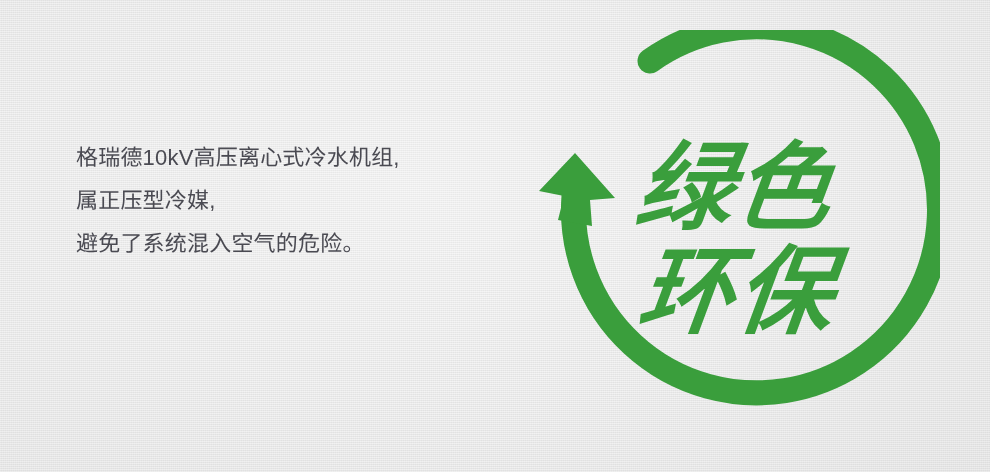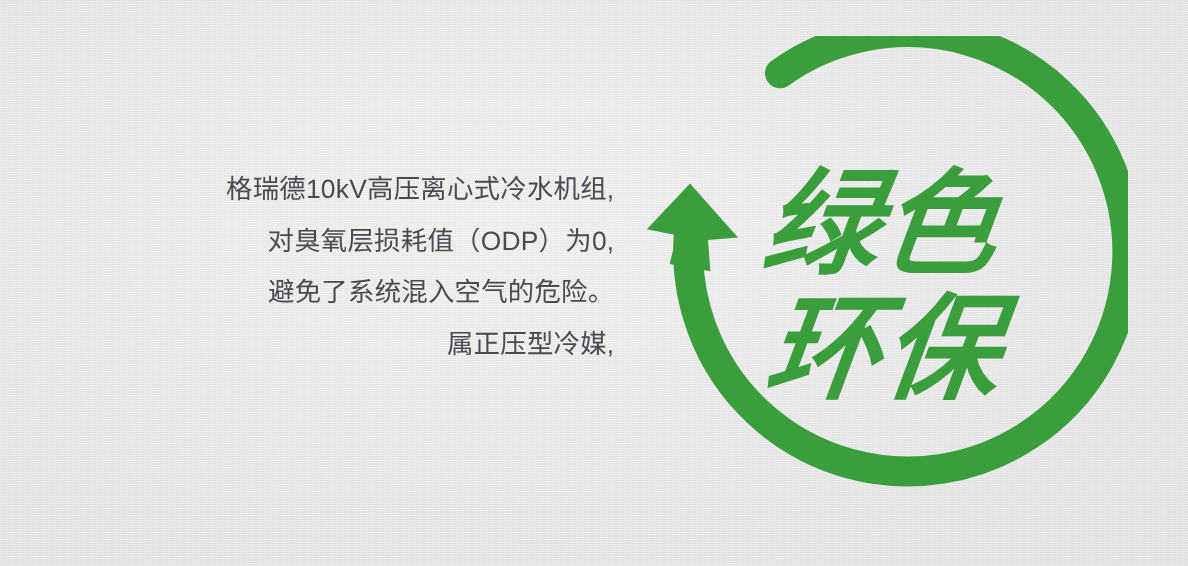--- a/index.html
+++ b/index.html
@@ -43,25 +43,24 @@
     pointer-events: none;
     background: radial-gradient(ellipse at 42% 40%,
                 rgba(255,255,255,.30) 0%,
                 rgba(255,255,255,.06) 48%,
                 rgba(205,205,205,.18) 100%);
   }
 
   
   #copy-block {
     position: absolute;
-    left: 92px;
+    left: 76px;
     top: 136px;
     width: 420px;
     z-index: 3;
-    text-align: right;
   }
   .copy-line {
     color: #4a4a52;
     font-size: 22px;
     line-height: 43px;
     letter-spacing: .2px;
     white-space: nowrap;
     font-family: "Liberation Sans", "DejaVu Sans", sans-serif;
   }
 
@@ -110,23 +109,22 @@
 </head>
 <body>
 
 <div id="stage">
 
   <div id="noise-layer"></div>
   <div id="vignette-layer"></div>
 
   <div id="copy-block">
     <div class="copy-line">格瑞德10kV高压离心式冷水机组,</div>
-    <div class="copy-line">对臭氧层损耗值（ODP）为0,</div>
+    <div class="copy-line">属正压型冷媒,</div>
     <div class="copy-line">避免了系统混入空气的危险。</div>
-    <div class="copy-line">属正压型冷媒,</div>
   </div>
 
   <div id="eco-badge">
 
     <svg id="eco-ring-svg" viewBox="0 0 420 420">
 
       <path d="M 130 31
                A 183 183 0 1 1 54 166" fill="none" stroke="#3a9e3c" stroke-width="25" stroke-linecap="round"></path>
 
       <polygon points="55,123 95,168 70,170 72,196 38,190 44,166 19,161" fill="#3a9e3c"></polygon>

